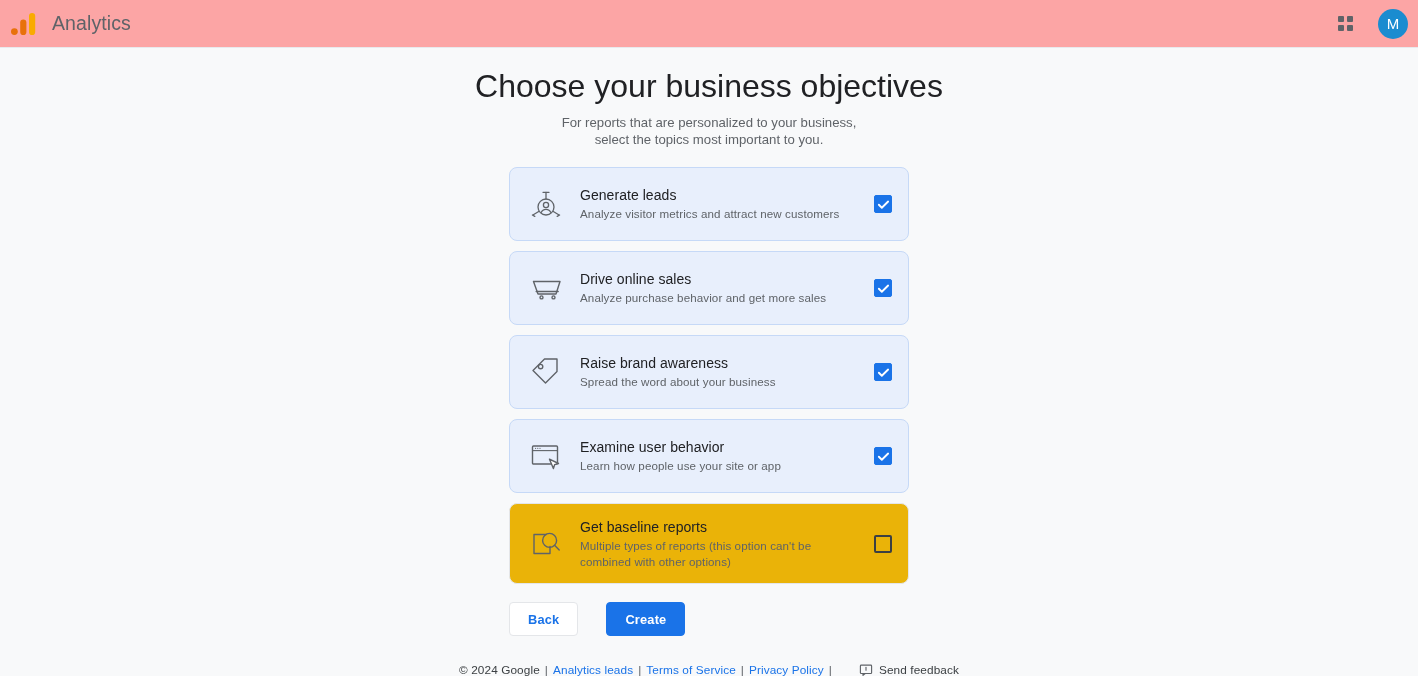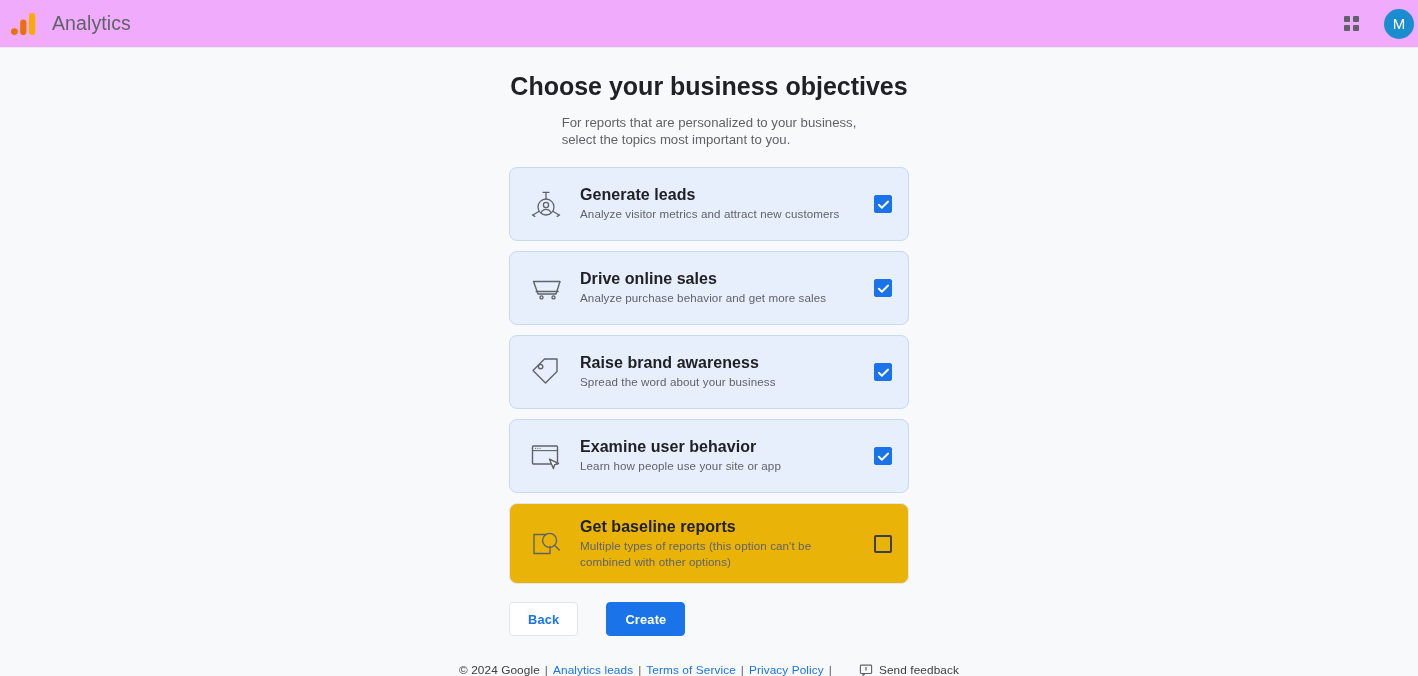--- a/index.html
+++ b/index.html
@@ -11,25 +11,25 @@
   body {
     font-family: "Liberation Sans", sans-serif;
     background: #f8f9fa;
     color: #3c4043;
     -webkit-font-smoothing: antialiased;
   }
 
   
   .topbar {
     height: 48px;
-    background: #f0abfc;
+    background: #fca5a5;
     border-bottom: 1px solid #e8eaed;
     display: flex;
     align-items: center;
-    padding: 0 4px 0 10px;
+    padding: 0 10px 0 10px;
     position: relative;
     gap: 35px;
   }
   .brand {
     display: flex;
     align-items: center;
     gap: 14px;
   }
   .ga-logo {
     width: 28px;
@@ -86,31 +86,31 @@
 
   
   .page {
     width: 100%;
     padding-top: 22px;
     display: flex;
     flex-direction: column;
     align-items: center;
   }
   .page-title {
-    font-size: 25px;
-    font-weight: 700;
+    font-size: 32px;
+    font-weight: 400;
     color: #202124;
     letter-spacing: 0px;
     line-height: 32px;
     margin-bottom: 13px;
   }
   .page-subtitle {
     font-size: 13.2px;
     color: #5f6368;
-    text-align: left;
+    text-align: center;
     line-height: 16.5px;
     margin-bottom: 19px;
   }
 
   
   .cards {
     width: 400px;
     display: flex;
     flex-direction: column;
     gap: 10px;
@@ -140,22 +140,22 @@
     align-items: center;
     justify-content: center;
     margin-right: 12px;
   }
   .card-icon svg { display: block; }
   .card-text {
     flex: 1;
     padding-right: 10px;
   }
   .card-title {
-    font-size: 16px;
-    font-weight: bold;
+    font-size: 14px;
+    font-weight: normal;
     color: #202124;
     line-height: 18px;
     margin-bottom: 2px;
     letter-spacing: 0.05px;
   }
   .card-desc {
     font-size: 11.6px;
     color: #5f6368;
     line-height: 15.5px;
     letter-spacing: 0.1px;

